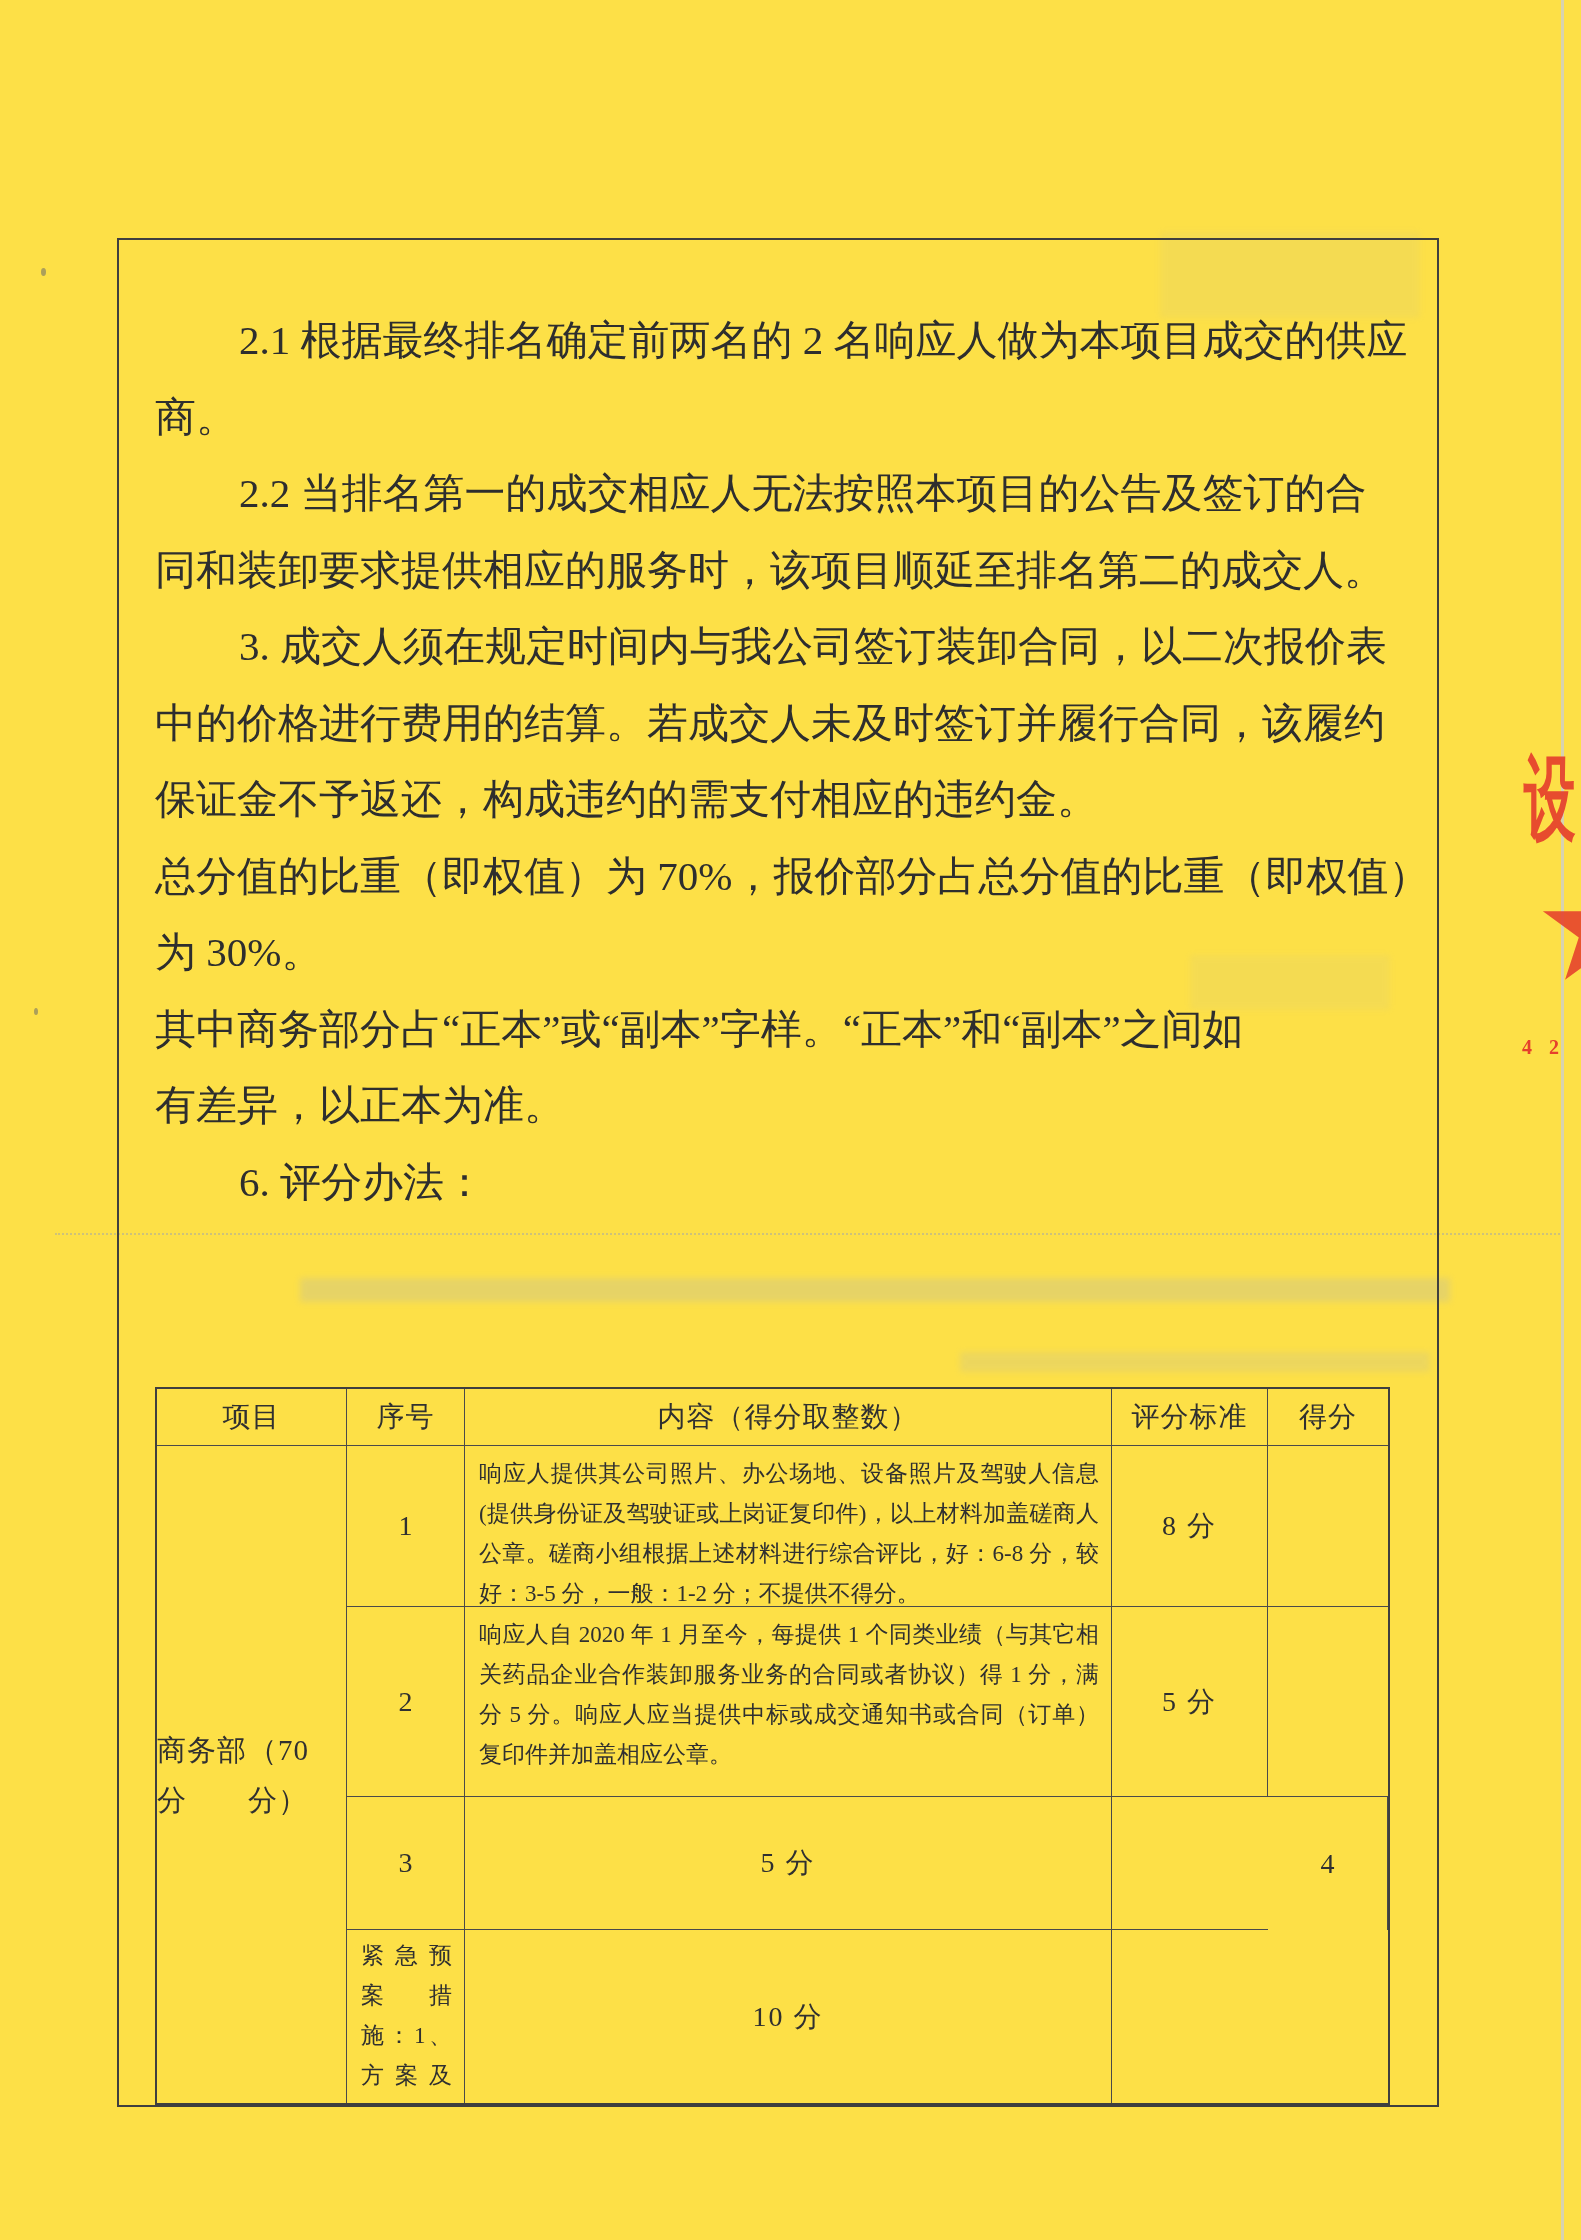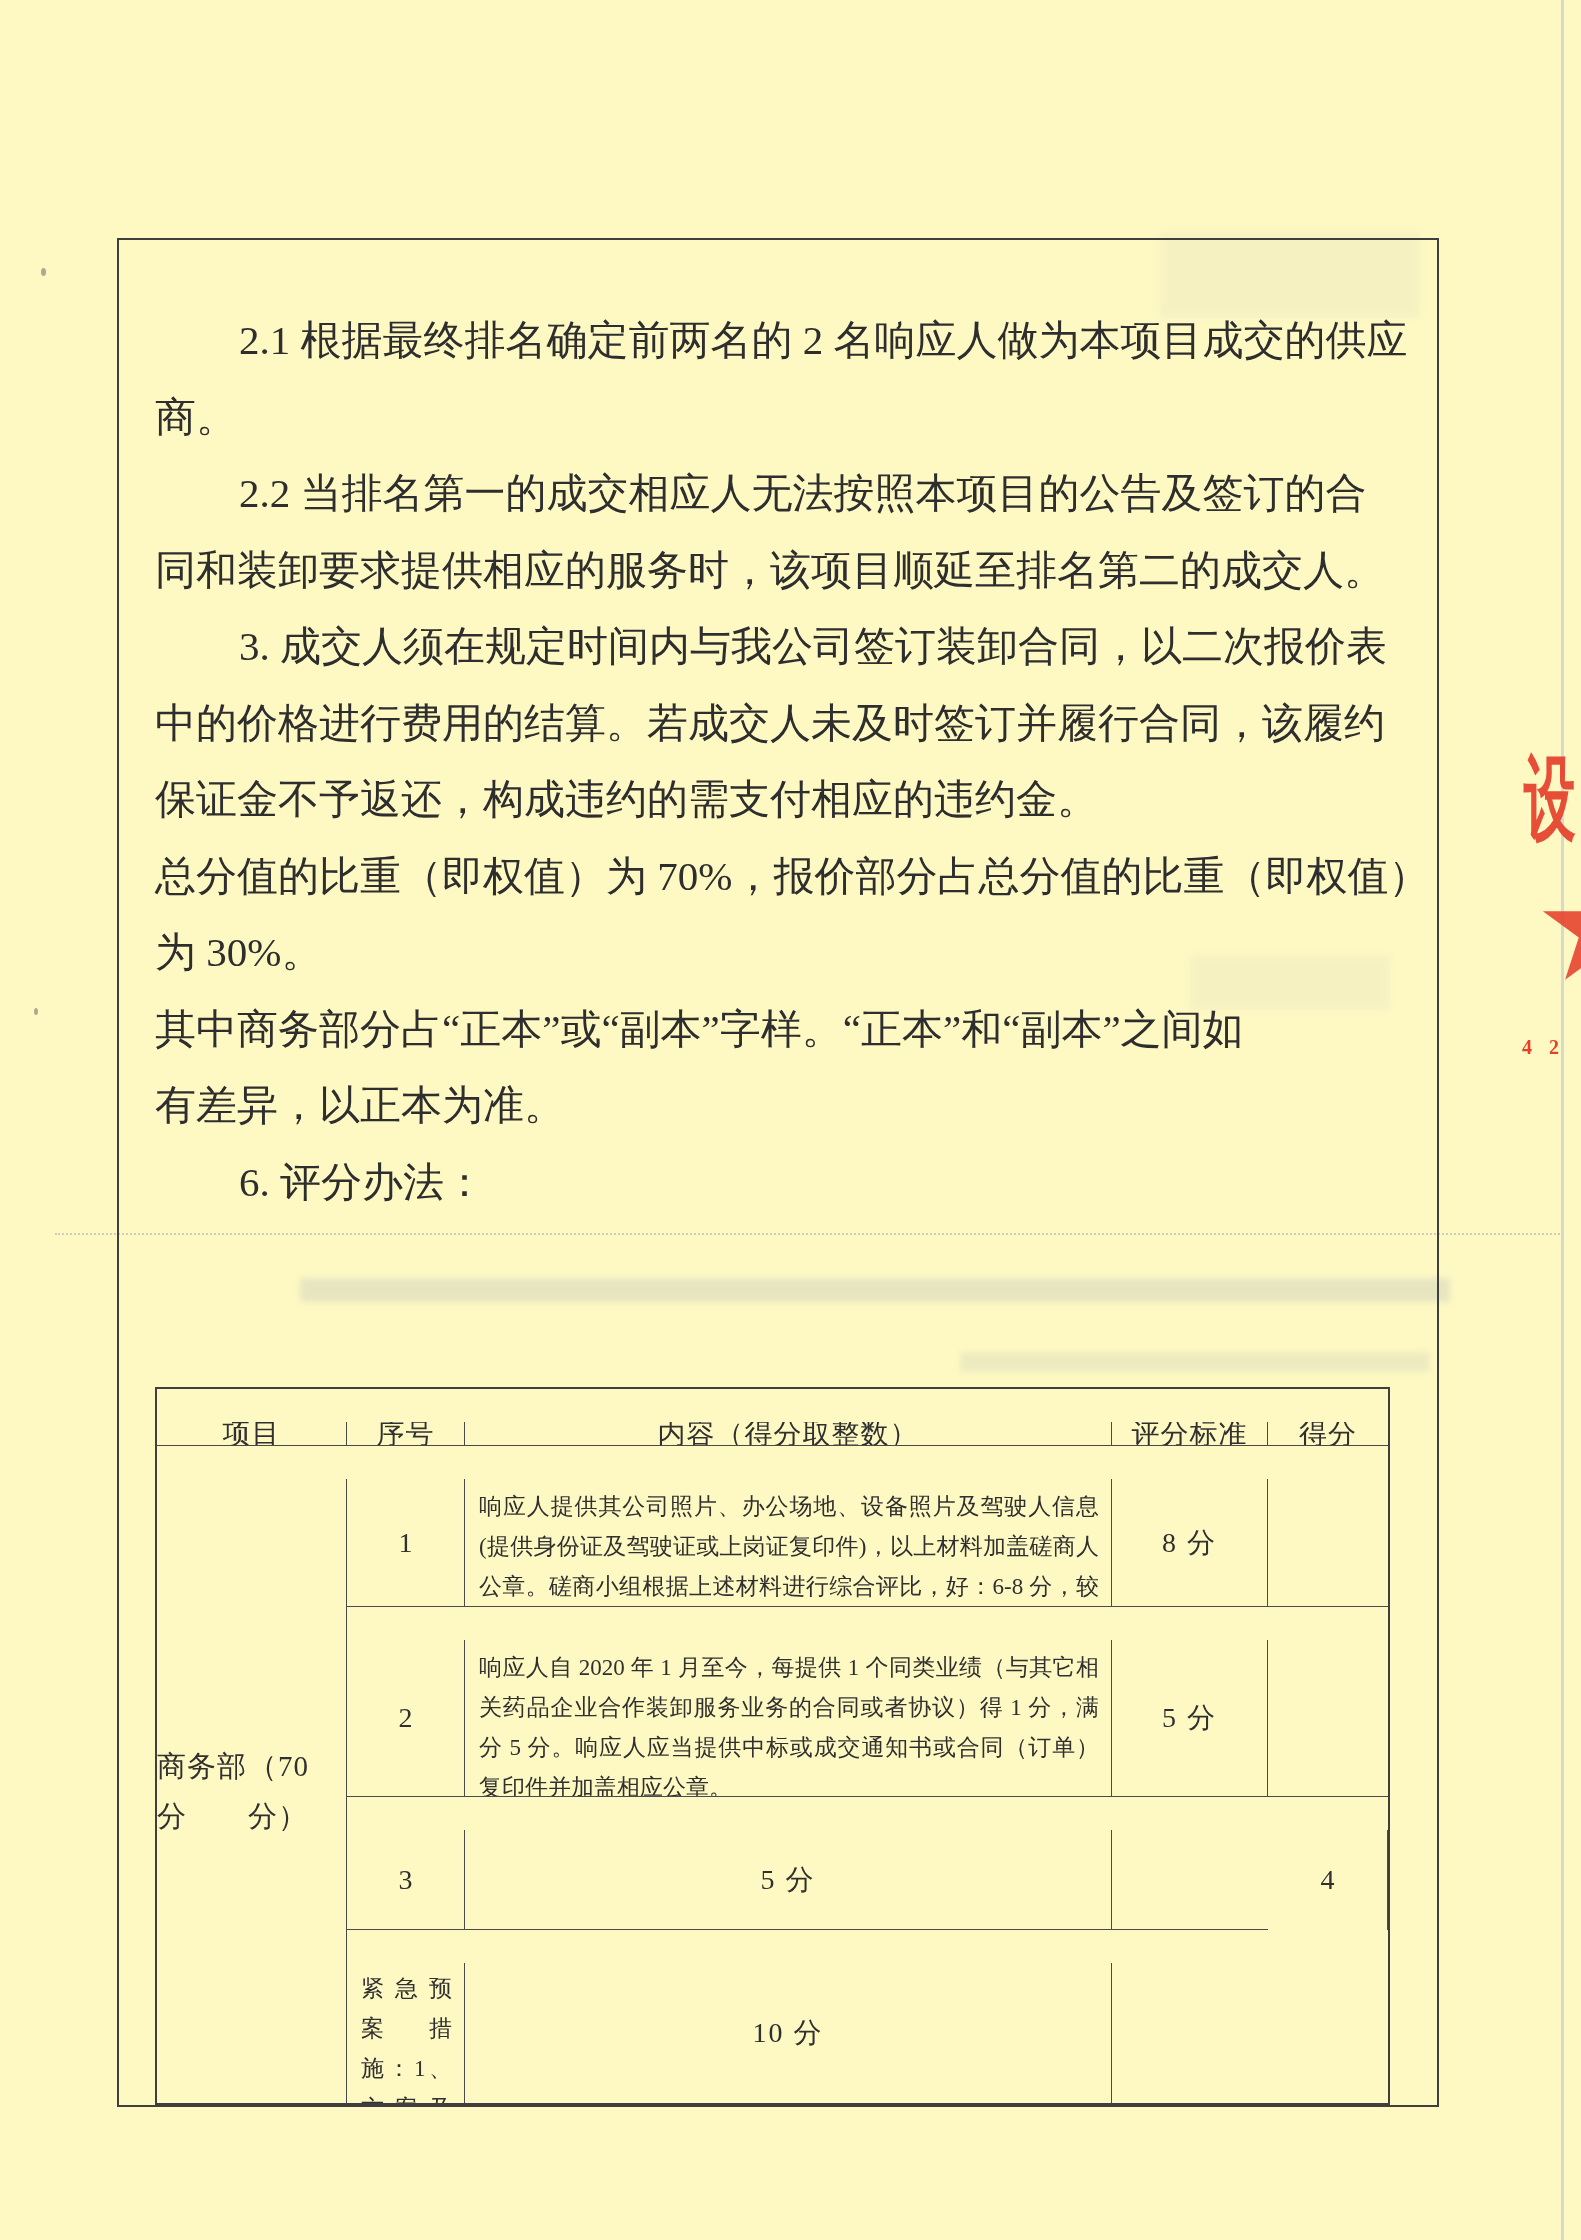--- a/index.html
+++ b/index.html
@@ -1,32 +1,32 @@
 <!DOCTYPE html>
 <html><head>
 <meta charset="utf-8">
 <style>
   html,body{margin:0;padding:0;background:#e9e9e9;}
   .page{
-    position:relative;width:1581px;height:2240px;background:#fef9c3;overflow:hidden;
+    position:relative;width:1581px;height:2240px;background:#fde047;overflow:hidden;
     font-family:"Liberation Serif","DejaVu Serif",serif;color:#2e2e2e;
   }
   
   .frame{position:absolute;left:117px;top:238px;width:1322px;height:1869px;
     border:2px solid #3f3f3f;box-sizing:border-box;background:transparent;}
   
   .bodytext{position:absolute;left:155px;top:302px;width:1220px;}
   .bl{height:76.5px;line-height:76.5px;font-size:41px;white-space:nowrap;letter-spacing:0px;}
   .ind{padding-left:84px;}
   
   .tbl{position:absolute;left:155px;top:1387px;width:1235px;height:718px;
     border:2px solid #3f3f3f;box-sizing:border-box;display:grid;
     grid-template-columns:190px 118px 647px 156px 1fr;
     grid-template-rows:57px 161px 190px 133px 1fr;color:#303030;background:transparent;}
-  .c{border-right:1.5px solid #4a4a4a;border-bottom:1.5px solid #4a4a4a;box-sizing:border-box;overflow:hidden;margin-top:33px;}
+  .c{border-right:1.5px solid #4a4a4a;border-bottom:1.5px solid #4a4a4a;box-sizing:border-box;overflow:hidden;}
   .hd{display:flex;align-items:center;justify-content:center;font-size:28px;letter-spacing:1px;}
   .cat{grid-column:1;grid-row:2/6;display:flex;align-items:center;justify-content:center;
     font-size:29px;line-height:50px;letter-spacing:1px;}
   .num{display:flex;align-items:center;justify-content:center;font-size:28px;}
   .std{display:flex;align-items:center;justify-content:center;font-size:28px;letter-spacing:2px;}
   .cnt{font-size:23px;line-height:40px;text-align:justify;padding:8px 12px 0 14px;}
   .cnt.tight{padding-top:6px;}
   .rb0{border-right:none;}
   .bb0{border-bottom:none;}
   

